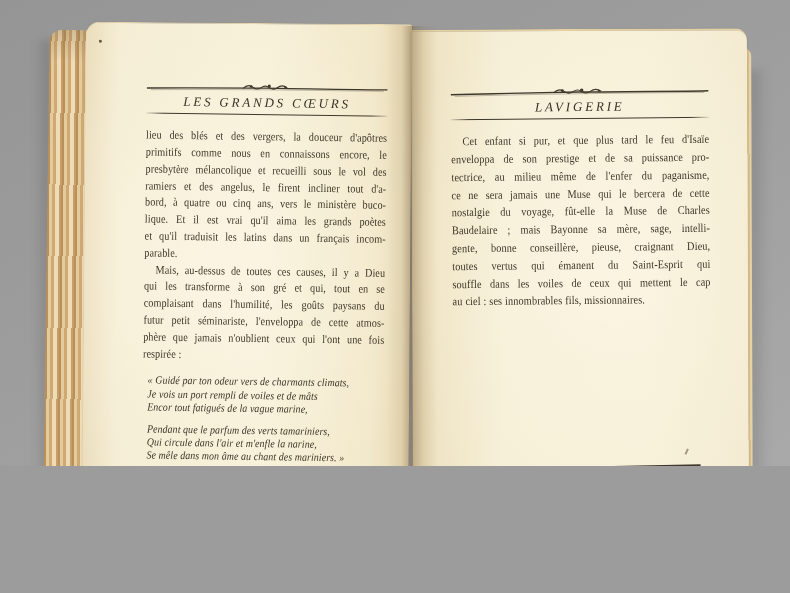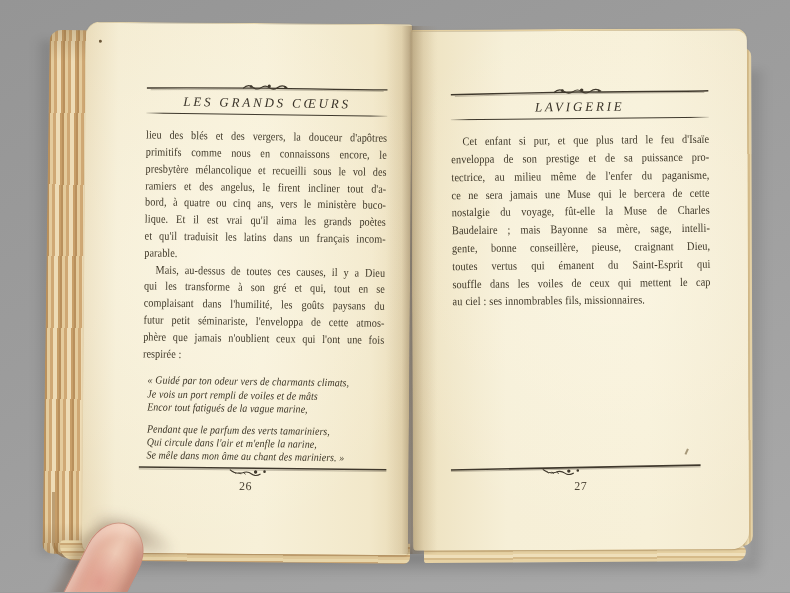--- a/index.html
+++ b/index.html
@@ -1,16 +1,16 @@
 <!DOCTYPE html>
 <html><head>
 <meta charset="utf-8">
 <style>
   html,body{margin:0;padding:0;background:#9c9c9c;}
-  .stage{position:relative;width:790px;height:592px;overflow:hidden;
+  .stage{position:relative;width:790px;height:466px;overflow:hidden;
          background:linear-gradient(155deg,#959595 0%,#9d9d9d 45%,#a9a9a9 100%);
          font-family:"Liberation Serif", serif;}
   .stage *{position:absolute;box-sizing:border-box;}
 
   
   .shadow-bottom{left:66px;top:552px;width:694px;height:30px;
     background:linear-gradient(180deg,rgba(0,0,0,.28),rgba(0,0,0,0) 80%);
     filter:blur(5px);border-radius:40%;}
   .shadow-left{left:34px;top:40px;width:18px;height:515px;
     background:linear-gradient(270deg,rgba(0,0,0,.16),transparent);filter:blur(4px);}

